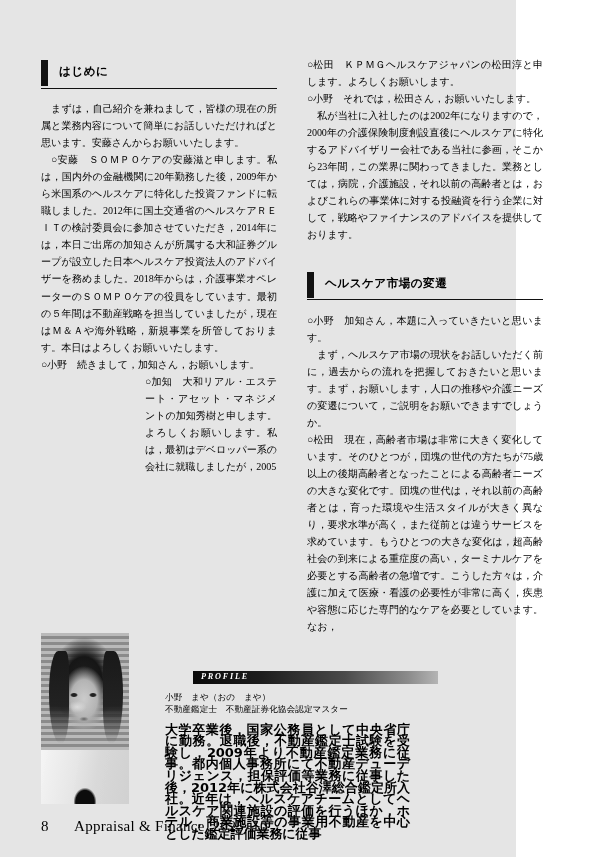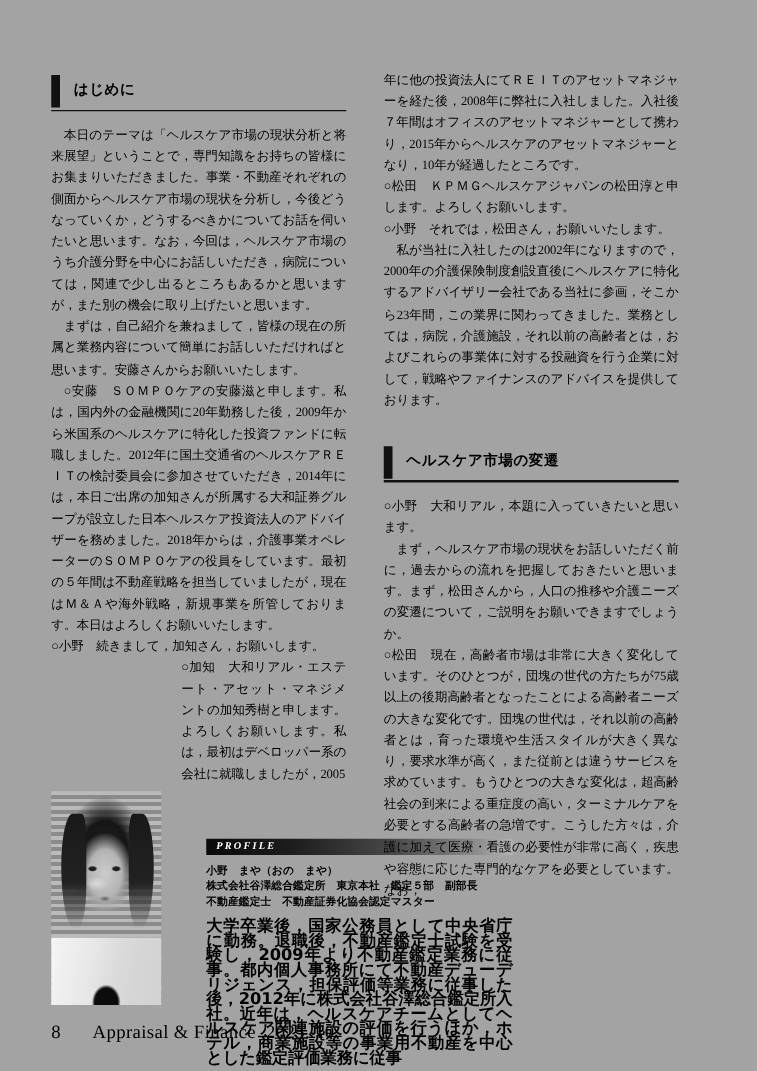--- a/index.html
+++ b/index.html
@@ -13,23 +13,23 @@
     height: 857px;
     position: relative;
     font-family: "Liberation Serif", "DejaVu Serif", serif;
     color: #000;
     overflow: hidden;
   }
 
   .page {
     position: absolute;
     left: 0; top: 0;
-    width: 606px;
+    width: 516px;
     height: 857px;
-    background: #a3a3a3;
+    background: #e5e5e5;
   }
 
   
   .col {
     position: absolute;
     width: 236px;
     font-size: 10.1px;
     line-height: 17.05px;
     text-align: justify;
     text-justify: inter-ideograph;
@@ -131,37 +131,38 @@
     position: absolute;
     left: 124px;
     top: 38px;
     width: 123px;
   }
   .profile-bar {
     position: relative;
     width: 245px;
     height: 12.5px;
     background: linear-gradient(90deg, #0a0a0a 0%, #1d1d1d 28%, #4a4a4a 62%, #8c8c8c 88%, #b4b4b4 100%);
+    margin-left: 28px;
   }
   .profile-bar .label {
     position: absolute;
     left: 8px;
     top: 0.5px;
     color: #ffffff;
     font-family: "Liberation Serif", "DejaVu Serif", serif;
     font-style: italic;
     font-weight: bold;
     font-size: 8.2px;
     letter-spacing: 0.22em;
   }
   .profile-id {
     width: 245px;
     margin-top: 7px;
     font-family: "DejaVu Sans", "Liberation Sans", sans-serif;
-    font-weight: bold;
+    font-weight: normal;
     font-size: 8.6px;
     line-height: 12.6px;
     letter-spacing: 0.01em;
   }
   .profile-desc {
     width: 245px;
     margin-top: 8px;
     font-family: "DejaVu Sans", "Liberation Sans", sans-serif;
     font-weight: bold;
     font-size: 13px;
@@ -198,64 +199,61 @@
 <div class="page">
 
   <div class="col col-left">
 
     <div class="sec-head">
       <div class="bar"></div>
       <div class="title">はじめに</div>
       <div class="rule"></div>
     </div>
 
-    <p>本日のテーマは「ヘルスケア市場の現状分析と将来展望」ということで，専門知識をお持ちの皆様にお集まりいただきました。事業・不動産それぞれの側面からヘルスケア市場の現状を分析し，今後どうなっていくか，どうするべきかについてお話を伺いたいと思います。なお，今回は，ヘルスケア市場のうち介護分野を中心にお話しいただき，病院については，関連で少し出るところもあるかと思いますが，また別の機会に取り上げたいと思います。</p>
     <p>まずは，自己紹介を兼ねまして，皆様の現在の所属と業務内容について簡単にお話しいただければと思います。安藤さんからお願いいたします。</p>
     <p>○安藤　ＳＯＭＰＯケアの安藤滋と申します。私は，国内外の金融機関に20年勤務した後，2009年から米国系のヘルスケアに特化した投資ファンドに転職しました。2012年に国土交通省のヘルスケアＲＥＩＴの検討委員会に参加させていただき，2014年には，本日ご出席の加知さんが所属する大和証券グループが設立した日本ヘルスケア投資法人のアドバイザーを務めました。2018年からは，介護事業オペレーターのＳＯＭＰＯケアの役員をしています。最初の５年間は不動産戦略を担当していましたが，現在はＭ＆Ａや海外戦略，新規事業を所管しております。本日はよろしくお願いいたします。</p>
     <p class="noindent">○小野　続きまして，加知さん，お願いします。</p>
     <p class="noindent"><span class="wrap-shape"></span><span>○加知　大和リアル・エステート・アセット・マネジメントの加知秀樹と申します。よろしくお願いします。私は，最初はデベロッパー系の会社に就職しましたが，2005</span></p>
   </div>
 
   <div class="profile-wrap">
 
     <div class="photo">
       <div class="hairL"></div>
       <div class="hairR"></div>
       <div class="torso"></div>
     </div>
 
     <div class="profile-box">
       <div class="profile-bar">
         <span class="label">PROFILE</span>
       </div>
       <div class="profile-id">
         <div>小野　まや（おの　まや）</div>
-        <div>株式会社谷澤総合鑑定所　東京本社　鑑定５部　副部長</div>
         <div>不動産鑑定士　不動産証券化協会認定マスター</div>
       </div>
       <div class="profile-desc">大学卒業後，国家公務員として中央省庁に勤務。退職後，不動産鑑定士試験を受験し，2009年より不動産鑑定業務に従事。都内個人事務所にて不動産デューデリジェンス，担保評価等業務に従事した後，2012年に株式会社谷澤総合鑑定所入社。近年は，ヘルスケアチームとしてヘルスケア関連施設の評価を行うほか，ホテル，商業施設等の事業用不動産を中心とした鑑定評価業務に従事</div>
     </div>
   </div>
 
   <div class="col col-right">
 
-    <p class="noindent">年に他の投資法人にてＲＥＩＴのアセットマネジャーを経た後，2008年に弊社に入社しました。入社後７年間はオフィスのアセットマネジャーとして携わり，2015年からヘルスケアのアセットマネジャーとなり，10年が経過したところです。</p>
     <p class="noindent">○松田　ＫＰＭＧヘルスケアジャパンの松田淳と申します。よろしくお願いします。</p>
     <p class="noindent">○小野　それでは，松田さん，お願いいたします。</p>
     <p>私が当社に入社したのは2002年になりますので，2000年の介護保険制度創設直後にヘルスケアに特化するアドバイザリー会社である当社に参画，そこから23年間，この業界に関わってきました。業務としては，病院，介護施設，それ以前の高齢者とは，およびこれらの事業体に対する投融資を行う企業に対して，戦略やファイナンスのアドバイスを提供しております。</p>
 
     <div class="sec-head-spacer-top"></div>
     <div class="sec-head">
       <div class="bar"></div>
       <div class="title">ヘルスケア市場の変遷</div>
       <div class="rule"></div>
     </div>
 
-    <p class="noindent">○小野　大和リアル，本題に入っていきたいと思います。</p>
-    <p>まず，ヘルスケア市場の現状をお話しいただく前に，過去からの流れを把握しておきたいと思います。まず，松田さんから，人口の推移や介護ニーズの変遷について，ご説明をお願いできますでしょうか。</p>
+    <p class="noindent">○小野　加知さん，本題に入っていきたいと思います。</p>
+    <p>まず，ヘルスケア市場の現状をお話しいただく前に，過去からの流れを把握しておきたいと思います。まず，お願いします，人口の推移や介護ニーズの変遷について，ご説明をお願いできますでしょうか。</p>
     <p class="noindent">○松田　現在，高齢者市場は非常に大きく変化しています。そのひとつが，団塊の世代の方たちが75歳以上の後期高齢者となったことによる高齢者ニーズの大きな変化です。団塊の世代は，それ以前の高齢者とは，育った環境や生活スタイルが大きく異なり，要求水準が高く，また従前とは違うサービスを求めています。もうひとつの大きな変化は，超高齢社会の到来による重症度の高い，ターミナルケアを必要とする高齢者の急増です。こうした方々は，介護に加えて医療・看護の必要性が非常に高く，疾患や容態に応じた専門的なケアを必要としています。なお，</p>
   </div>
 
   <div class="footer">
     <span class="pageno">8</span><span class="pubname">Appraisal &amp; Finance</span>&nbsp;&nbsp;<span>2025. 10</span>
   </div>
 
 </div>
 
 </body></html>

